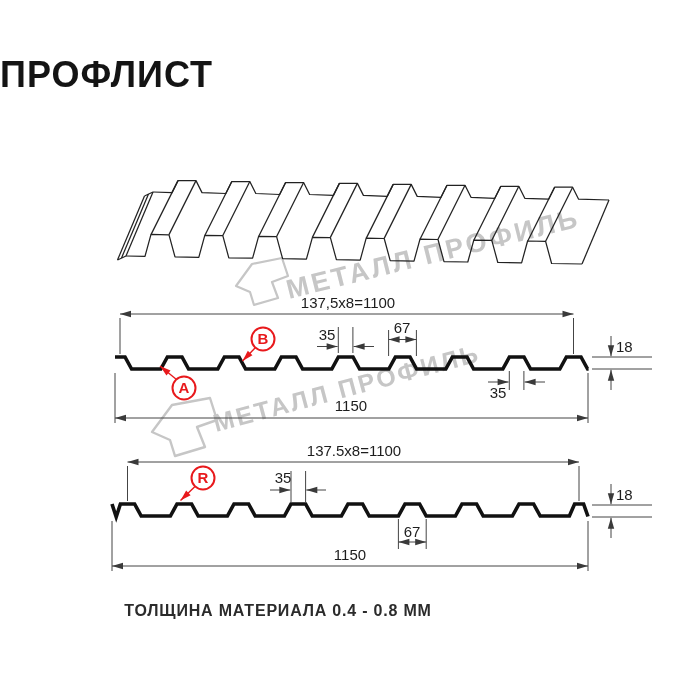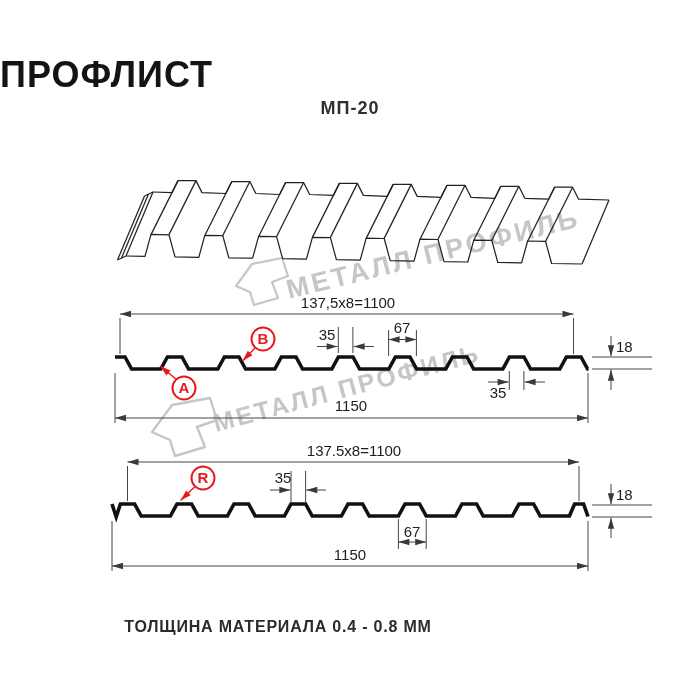--- a/index.html
+++ b/index.html
@@ -2,34 +2,33 @@
 <html><head>
 <meta charset="utf-8">
 <style>
   html,body{margin:0;padding:0;background:#ffffff;}
   .page{position:relative;width:700px;height:700px;background:#ffffff;overflow:hidden;
         font-family:"Liberation Sans",sans-serif;}
   .title{position:absolute;top:54px;left:0;width:700px;text-align:left;
          font-size:36px;font-weight:700;letter-spacing:1px;color:#141414;}
   .subtitle{position:absolute;top:98px;left:0;width:700px;text-align:center;
          font-size:18px;font-weight:600;letter-spacing:1px;color:#2f2f2f;}
-  .caption{position:absolute;top:618px;left:0;width:556px;text-align:center;
+  .caption{position:absolute;top:602px;left:0;width:556px;text-align:center;
          font-size:16px;font-weight:600;letter-spacing:0.8px;color:#2b2b2b;}
   svg{position:absolute;top:0;left:0;}
   .dim{font-family:"Liberation Sans",sans-serif;font-size:15px;fill:#1d1d1d;}
   .redletter{font-family:"Liberation Sans",sans-serif;font-size:15px;font-weight:700;fill:#e8191c;}
   .wmtext{font-family:"Liberation Sans",sans-serif;font-weight:700;fill:#c6c6c6;}
 </style>
 </head>
 <body>
 
 <div class="page">
 
   <div class="title">ПРОФЛИСТ</div>
-  <div class="subtitle">МП-20</div>
 
   <svg width="700" height="700" viewBox="0 0 700 700">
     <defs>
       <marker id="ah" viewBox="0 0 12 8" refX="11.5" refY="4" markerWidth="13" markerHeight="8" orient="auto-start-reverse" markerUnits="userSpaceOnUse">
         <path d="M11.5,4 L0.5,0.8 L0.5,7.2 Z" fill="#3a3a3a"></path>
       </marker>
       <marker id="ahr" viewBox="0 0 12 8" refX="11.5" refY="4" markerWidth="12" markerHeight="8" orient="auto-start-reverse" markerUnits="userSpaceOnUse">
         <path d="M11.5,4 L0.5,0.8 L0.5,7.2 Z" fill="#e8191c"></path>
       </marker>
     </defs>

